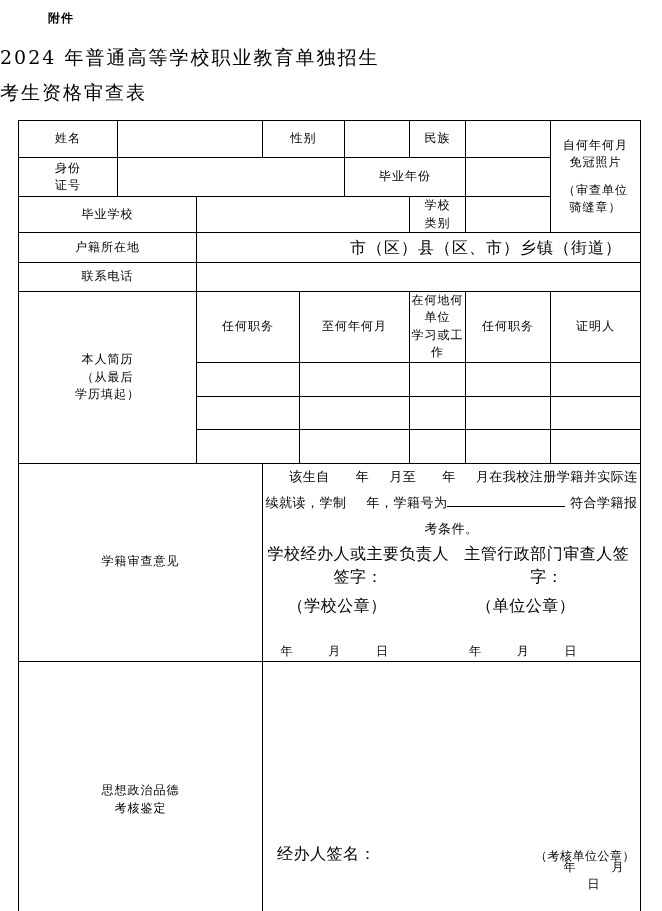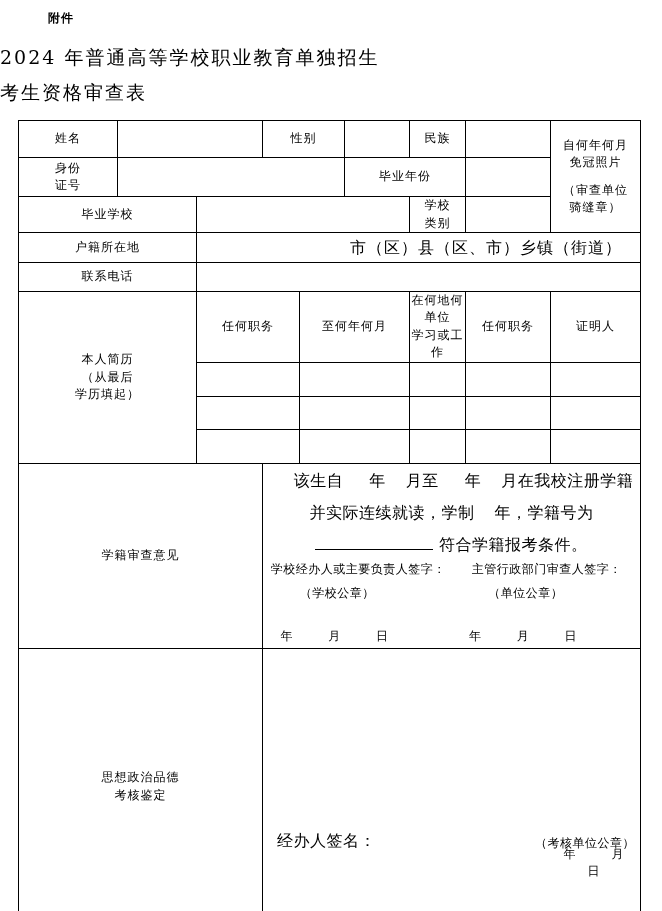--- a/index.html
+++ b/index.html
@@ -96,37 +96,37 @@
   }
 
   .status-body {
     text-align: left;
     vertical-align: top;
     padding: 22px 16px 10px 14px;
     height: 184px;
     position: relative;
   }
   .status-para {
-    font-size: 16px;
+    font-size: 13px;
     line-height: 2.0;
     letter-spacing: 0.5px;
     text-indent: 24px;
   }
   .blank-sm { display: inline-block; width: 26px; }
   .blank-md { display: inline-block; width: 20px; }
   .blank-line {
     display: inline-block;
     width: 118px;
     border-bottom: 1px solid #000;
     vertical-align: baseline;
   }
   .sig-row {
     display: flex;
     margin-top: 0;
-    font-size: 12px;
+    font-size: 16px;
     letter-spacing: 0.5px;
   }
   .sig-col { width: 50%; }
   .sig-col .line-a { padding-left: 2px; }
   .sig-col .line-b { text-align: center; padding-right: 40px; margin-top: 6px; font-family: Liberation Serif, serif; }
   .date-row {
     display: flex;
     margin-top: 26px;
     font-size: 12px;
   }

